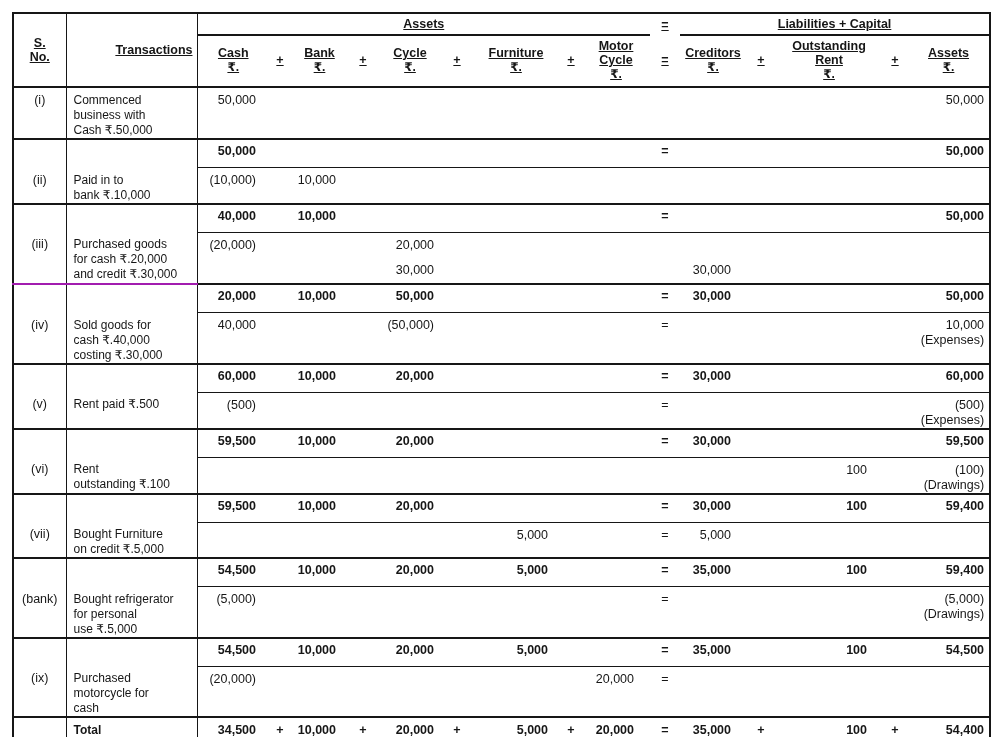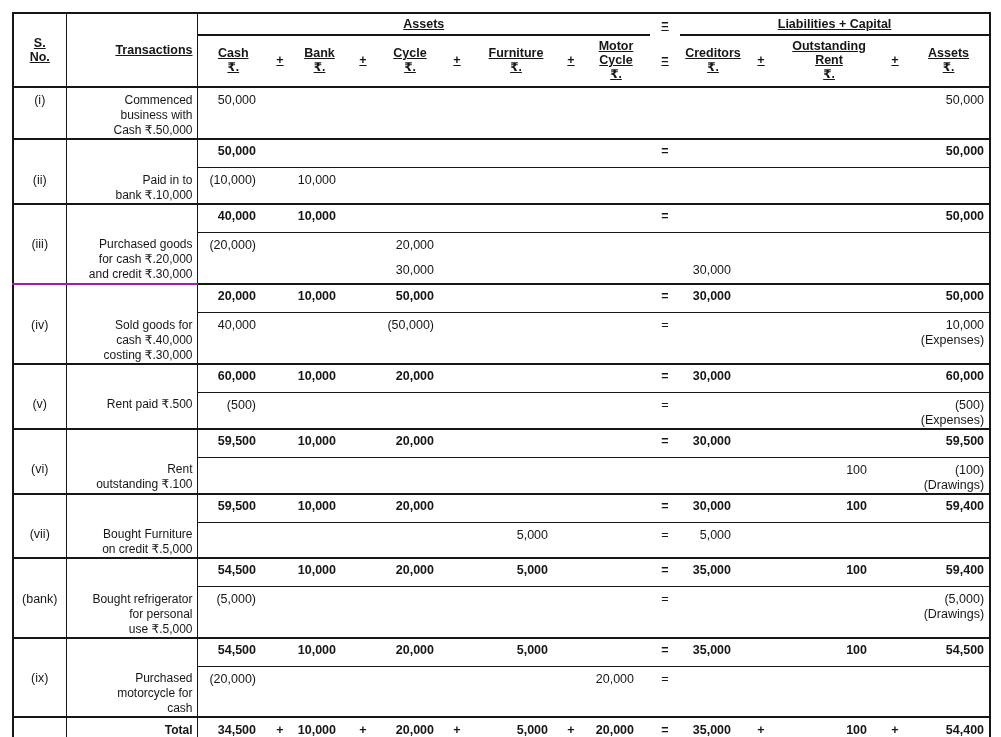--- a/index.html
+++ b/index.html
@@ -9,21 +9,21 @@
   th,td{vertical-align:top;padding:0;white-space:pre-line;overflow:hidden;}
   
   thead th{font-weight:bold;font-size:12.5px;line-height:14px;text-align:center;text-decoration:underline;}
   .grp-row th{height:20px;vertical-align:middle;}
   .col-row th{height:48px;vertical-align:middle;padding-bottom:2px;}
   .u-line{border-bottom:2px solid #161616;}
   .hdr-corner{vertical-align:middle;}
   .unit{font-weight:bold;font-size:12px;}
   
   .c-sno{border-right:1.5px solid #161616;text-align:center;}
-  .c-trans{border-right:1.5px solid #161616;text-align:right;padding-left:7px;padding-right:4px;}
+  .c-trans{border-right:1.5px solid #161616;text-align:left;padding-left:7px;padding-right:4px;}
   
   tbody td{font-size:12.5px;line-height:15px;padding-top:5px;}
   td.c-trans{font-size:12px;line-height:15px;}
   .num{text-align:right;}
   td.c-cash{padding-right:13px;}  th.c-cash{padding-right:0;}
   td.c-bank{padding-right:12px;}
   td.c-stock{padding-right:8px;}
   td.c-furniture{padding-right:12px;}
   td.c-motorcycle{padding-right:16px;}
   td.c-creditors{padding-right:15px;}

